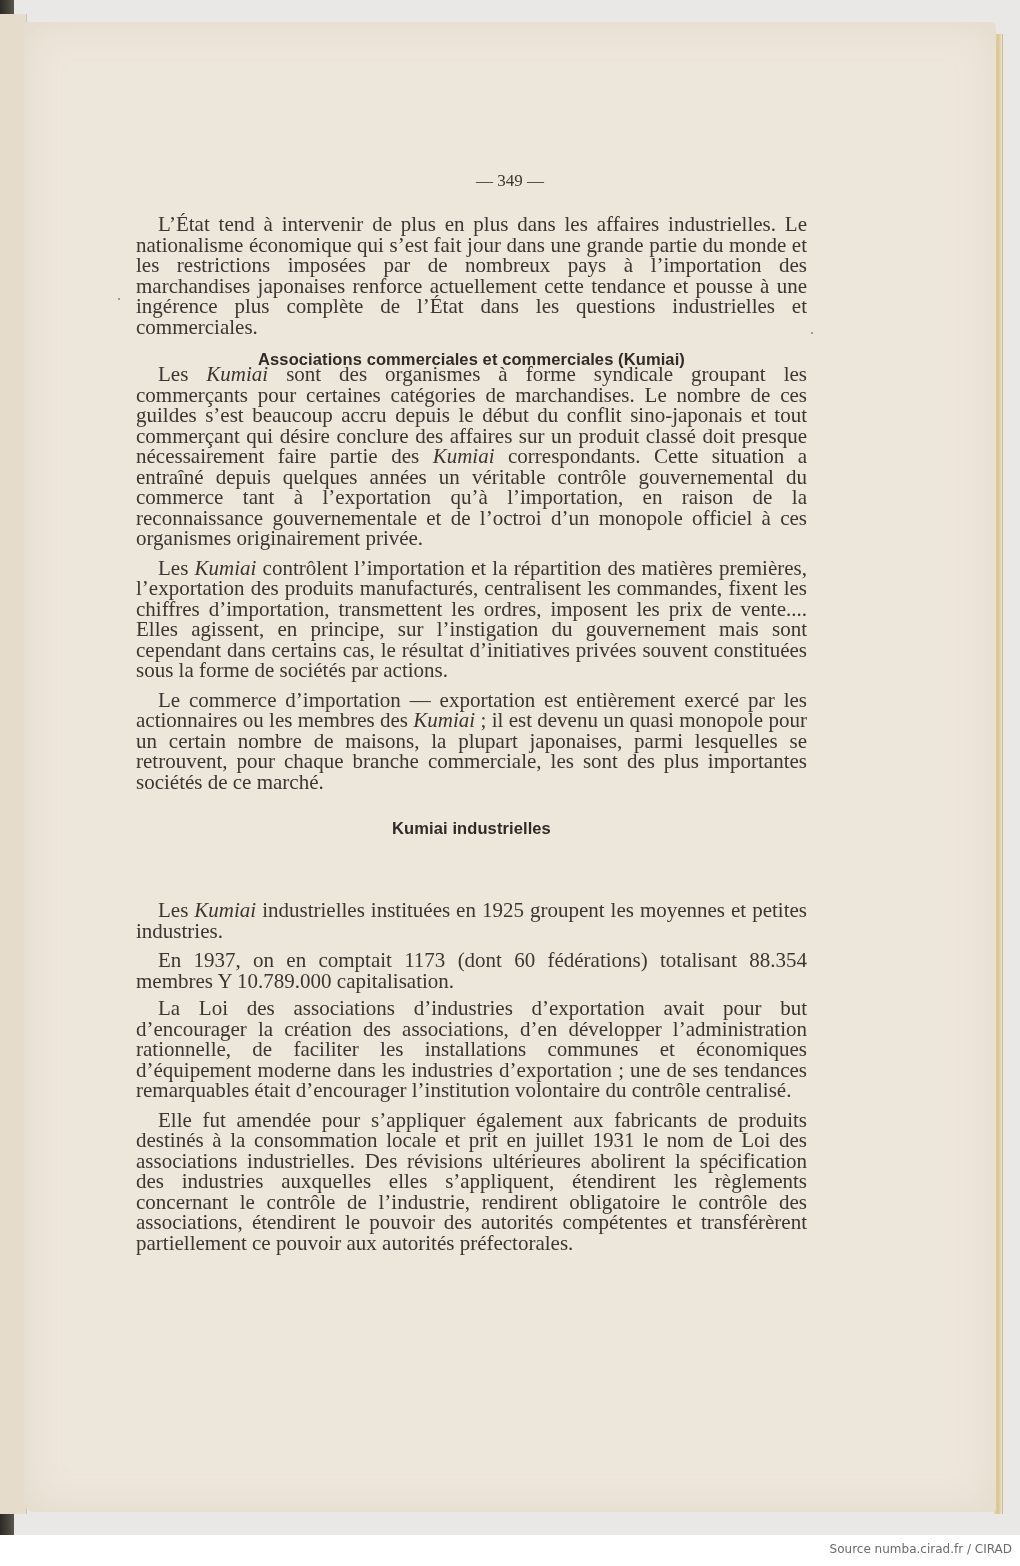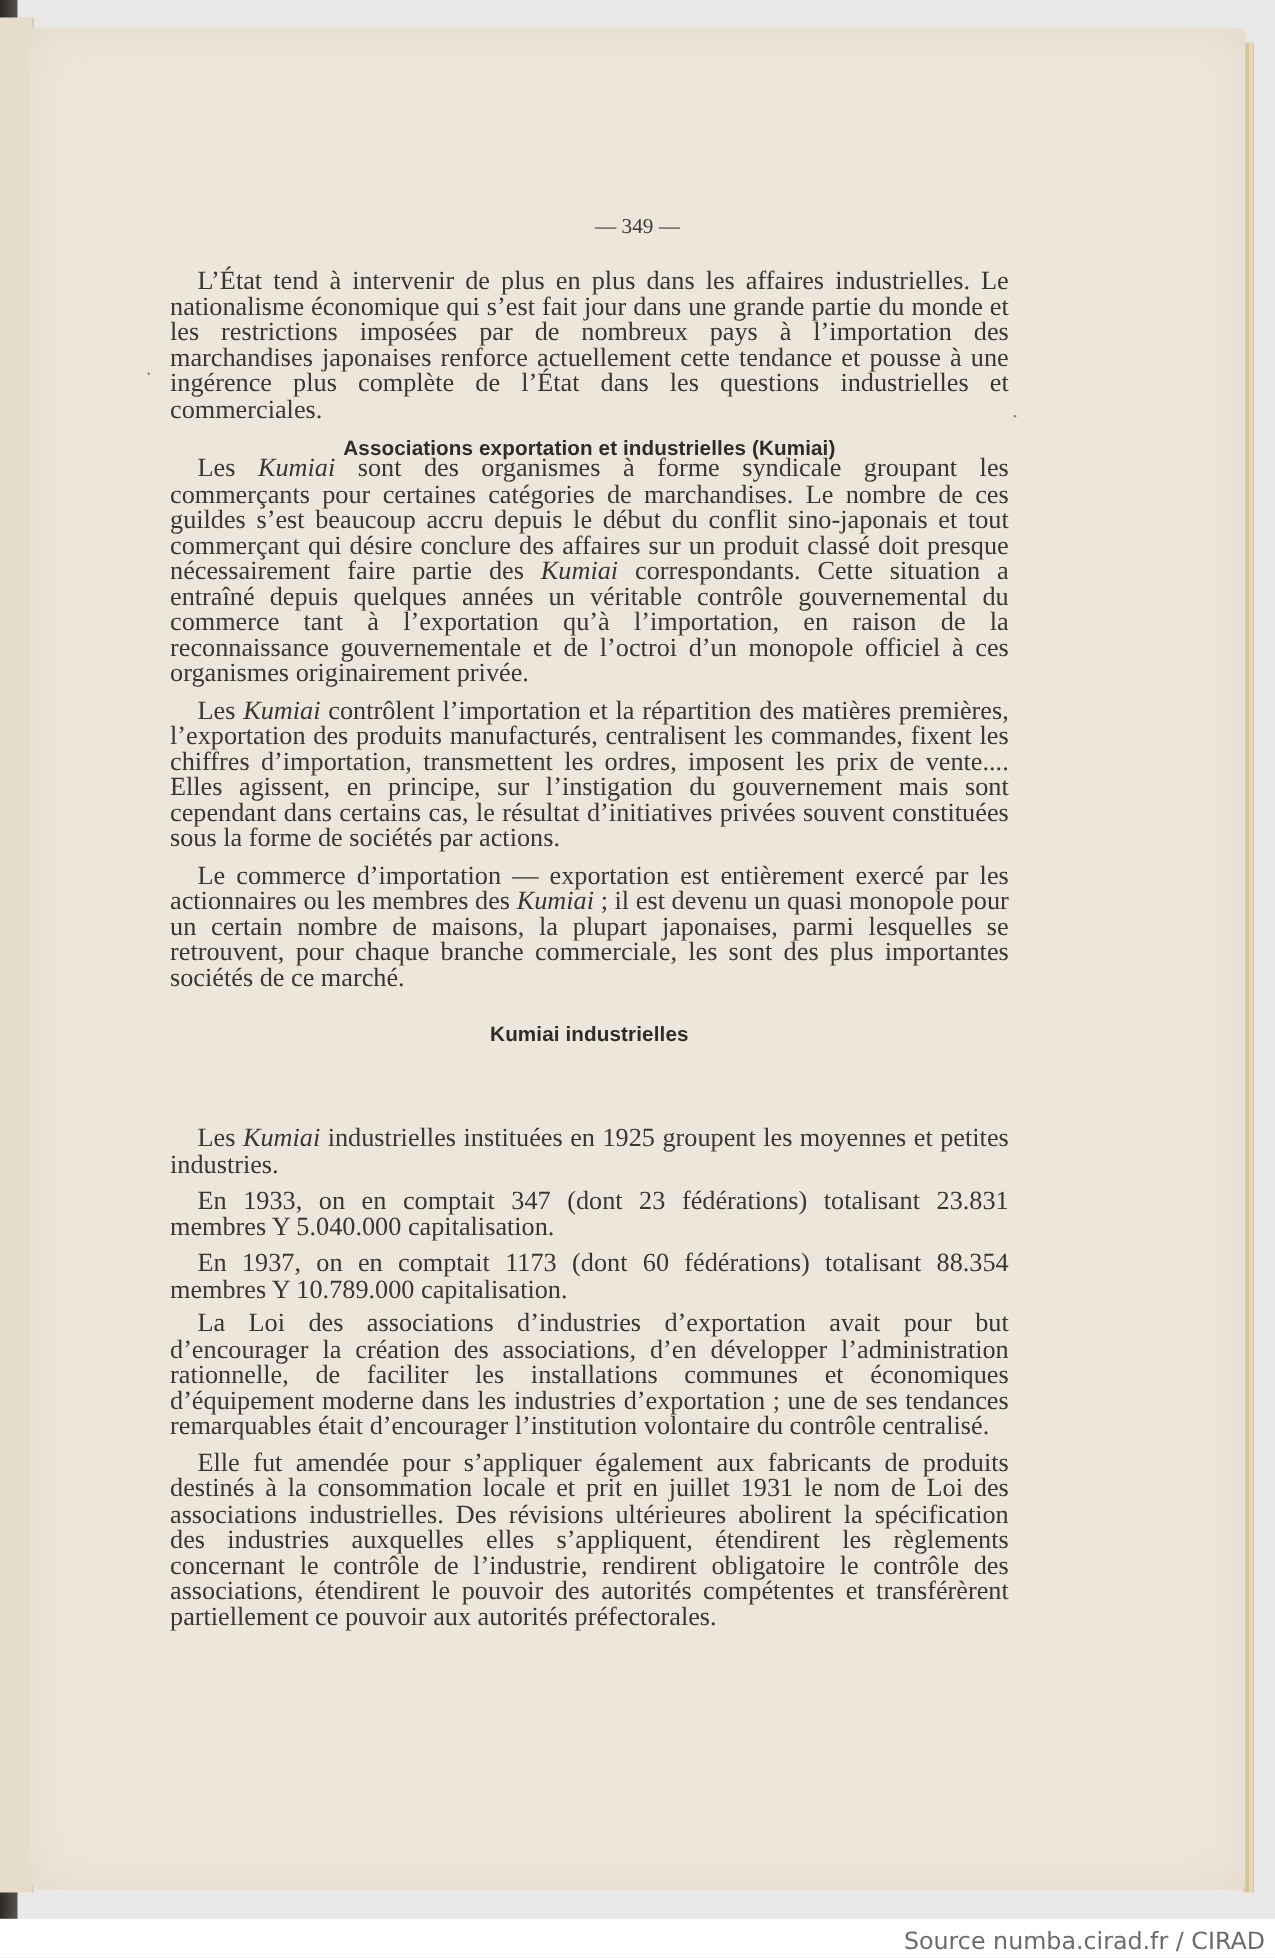--- a/index.html
+++ b/index.html
@@ -46,53 +46,52 @@
   .heading {
     position: absolute; left: 136px; width: 671px;
     text-align: center; font-weight: bold;
     font-family: "Liberation Sans", "DejaVu Sans", sans-serif;
     font-size: 16.5px; color: #2f2b27; letter-spacing: 0.1px;
   }
   p { margin: 0; text-indent: 22px; }
   em { font-style: italic; }
   .source-note {
     position: absolute; right: 8px; top: 1542px;
-    font-family: "DejaVu Sans", sans-serif; font-size: 19px; color: #6b6b6b;
+    font-family: "DejaVu Sans", sans-serif; font-size: 12px; color: #6b6b6b;
   }
   .mark { position: absolute; width: 2px; height: 2px; background: #8a8378; border-radius: 50%; }
 </style>
 </head>
 <body>
 
 <div class="backdrop"></div>
 <div class="left-dark"></div>
 <div class="prev-leaf"></div>
 <div class="page-edge-right"></div>
 
 <div class="page"></div>
 
 <div class="page-number">— 349 —</div>
 
 <div class="text-block" style="top:214px;">
   <p>L’État tend à intervenir de plus en plus dans les affaires industrielles. Le nationalisme économique qui s’est fait jour dans une grande partie du monde et les restrictions imposées par de nombreux pays à l’importation des marchandises japonaises renforce actuellement cette tendance et pousse à une ingérence plus complète de l’État dans les questions industrielles et commerciales.</p>
 </div>
 
-<div class="heading" style="top:350px;">Associations exportation et industrielles (Kumiai)</div>
+<div class="heading" style="top:350px;">Associations commerciales et commerciales (Kumiai)</div>
 
 <div class="text-block" style="top:364px;">
   <p style="margin-bottom:9px;"><span>Les </span><em>Kumiai</em><span> sont des organismes à forme syndicale groupant les commerçants pour certaines catégories de marchandises. Le nombre de ces guildes s’est beaucoup accru depuis le début du conflit sino-japonais et tout commerçant qui désire conclure des affaires sur un produit classé doit presque nécessairement faire partie des </span><em>Kumiai</em><span> correspondants. Cette situation a entraîné depuis quelques années un véritable contrôle gouvernemental du commerce tant à l’exportation qu’à l’importation, en raison de la reconnaissance gouvernementale et de l’octroi d’un monopole officiel à ces organismes originairement privée.</span></p>
   <p style="margin-bottom:9px;"><span>Les </span><em>Kumiai</em><span> contrôlent l’importation et la répartition des matières premières, l’exportation des produits manufacturés, centralisent les commandes, fixent les chiffres d’importation, transmettent les ordres, imposent les prix de vente.... Elles agissent, en principe, sur l’instigation du gouvernement mais sont cependant dans certains cas, le résultat d’initiatives privées souvent constituées sous la forme de sociétés par actions.</span></p>
   <p><span>Le commerce d’importation — exportation est entièrement exercé par les actionnaires ou les membres des </span><em>Kumiai</em><span> ; il est devenu un quasi monopole pour un certain nombre de maisons, la plupart japonaises, parmi lesquelles se retrouvent, pour chaque branche commerciale, les sont des plus importantes sociétés de ce marché.</span></p>
 </div>
 
 <div class="heading" style="top:819px;">Kumiai industrielles</div>
 
 <div class="text-block" style="top:900px;">
   <p style="margin-bottom:9px;"><span>Les </span><em>Kumiai</em><span> industrielles instituées en 1925 groupent les moyennes et petites industries.</span></p>
-  <p style="margin-bottom:9px;">En 1933, on en comptait 347 (dont 23 fédérations) totalisant 23.831 membres Y 5.040.000 capitalisation.</p>
   <p style="margin-bottom:7px;">En 1937, on en comptait 1173 (dont 60 fédérations) totalisant 88.354 membres Y 10.789.000 capitalisation.</p>
   <p style="margin-bottom:9px;">La Loi des associations d’industries d’exportation avait pour but d’encourager la création des associations, d’en développer l’administration rationnelle, de faciliter les installations communes et économiques d’équipement moderne dans les industries d’exportation ; une de ses tendances remarquables était d’encourager l’institution volontaire du contrôle centralisé.</p>
   <p>Elle fut amendée pour s’appliquer également aux fabricants de produits destinés à la consommation locale et prit en juillet 1931 le nom de Loi des associations industrielles. Des révisions ultérieures abolirent la spécification des industries auxquelles elles s’appliquent, étendirent les règlements concernant le contrôle de l’industrie, rendirent obligatoire le contrôle des associations, étendirent le pouvoir des autorités compétentes et transférèrent partiellement ce pouvoir aux autorités préfectorales.</p>
 </div>
 
 <div class="mark" style="left:118px; top:298px;"></div>
 <div class="mark" style="left:811px; top:332px;"></div>
 
 <div class="source-note">Source numba.cirad.fr / CIRAD</div>
 

